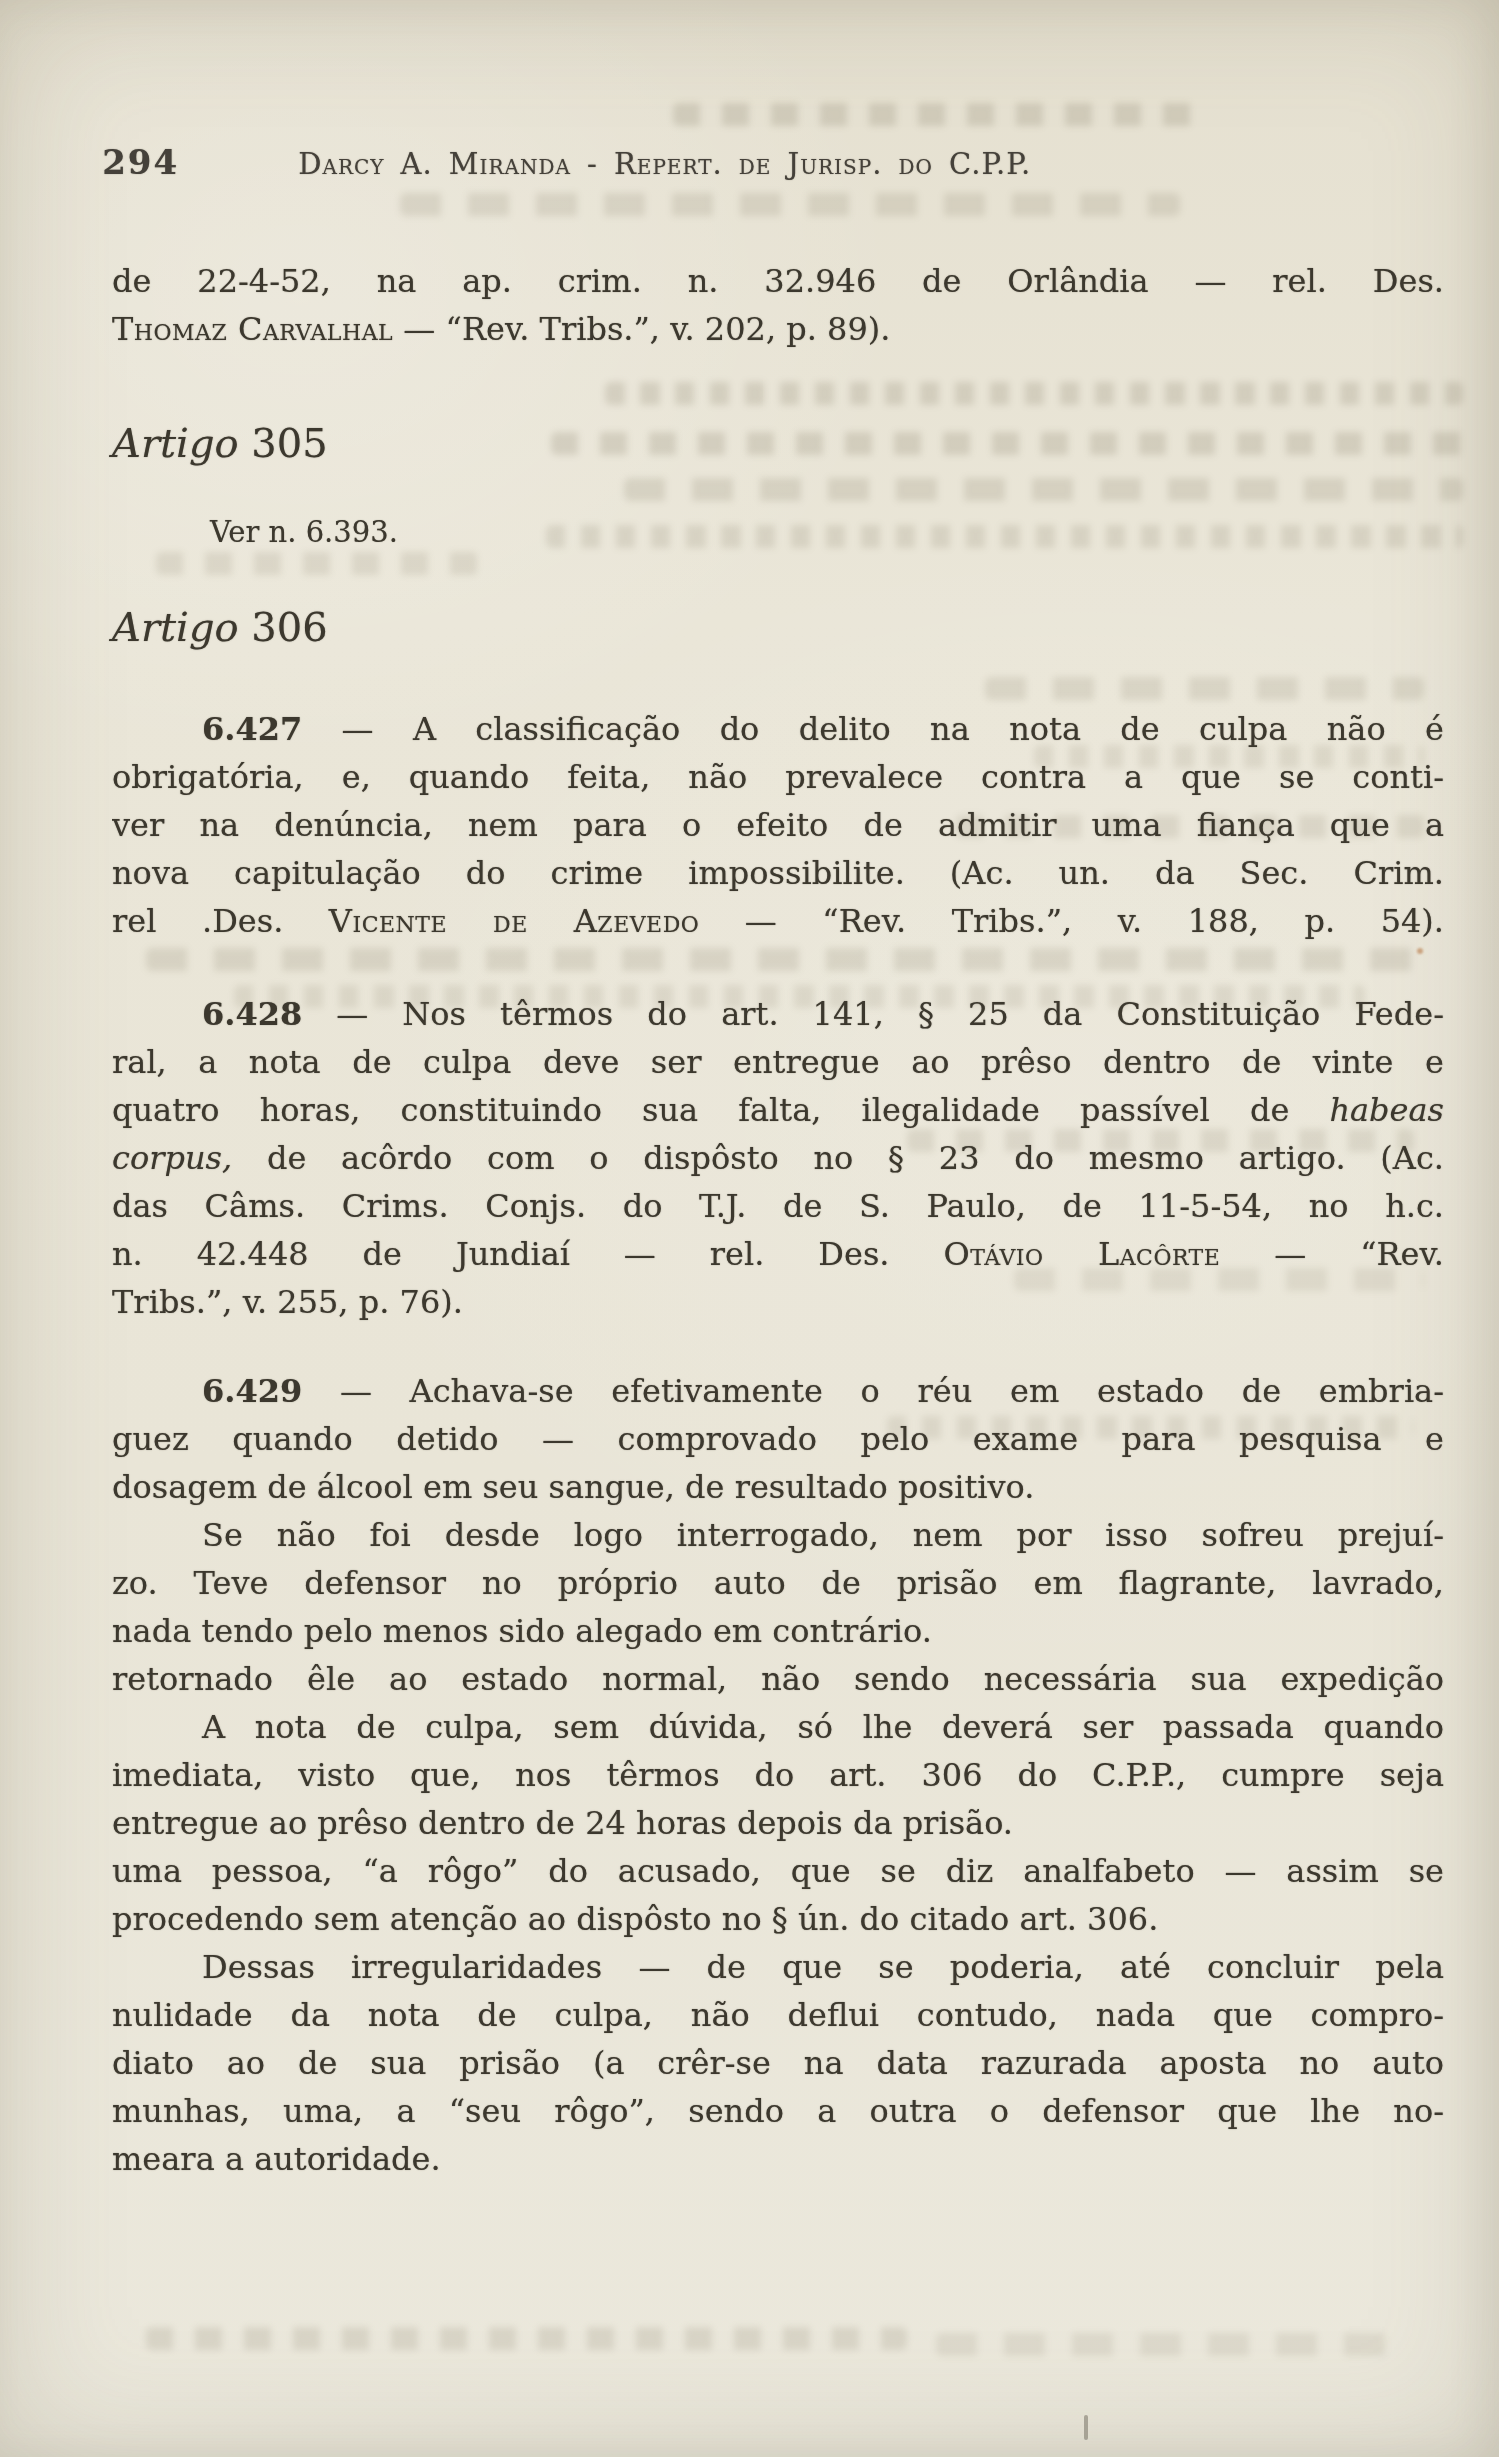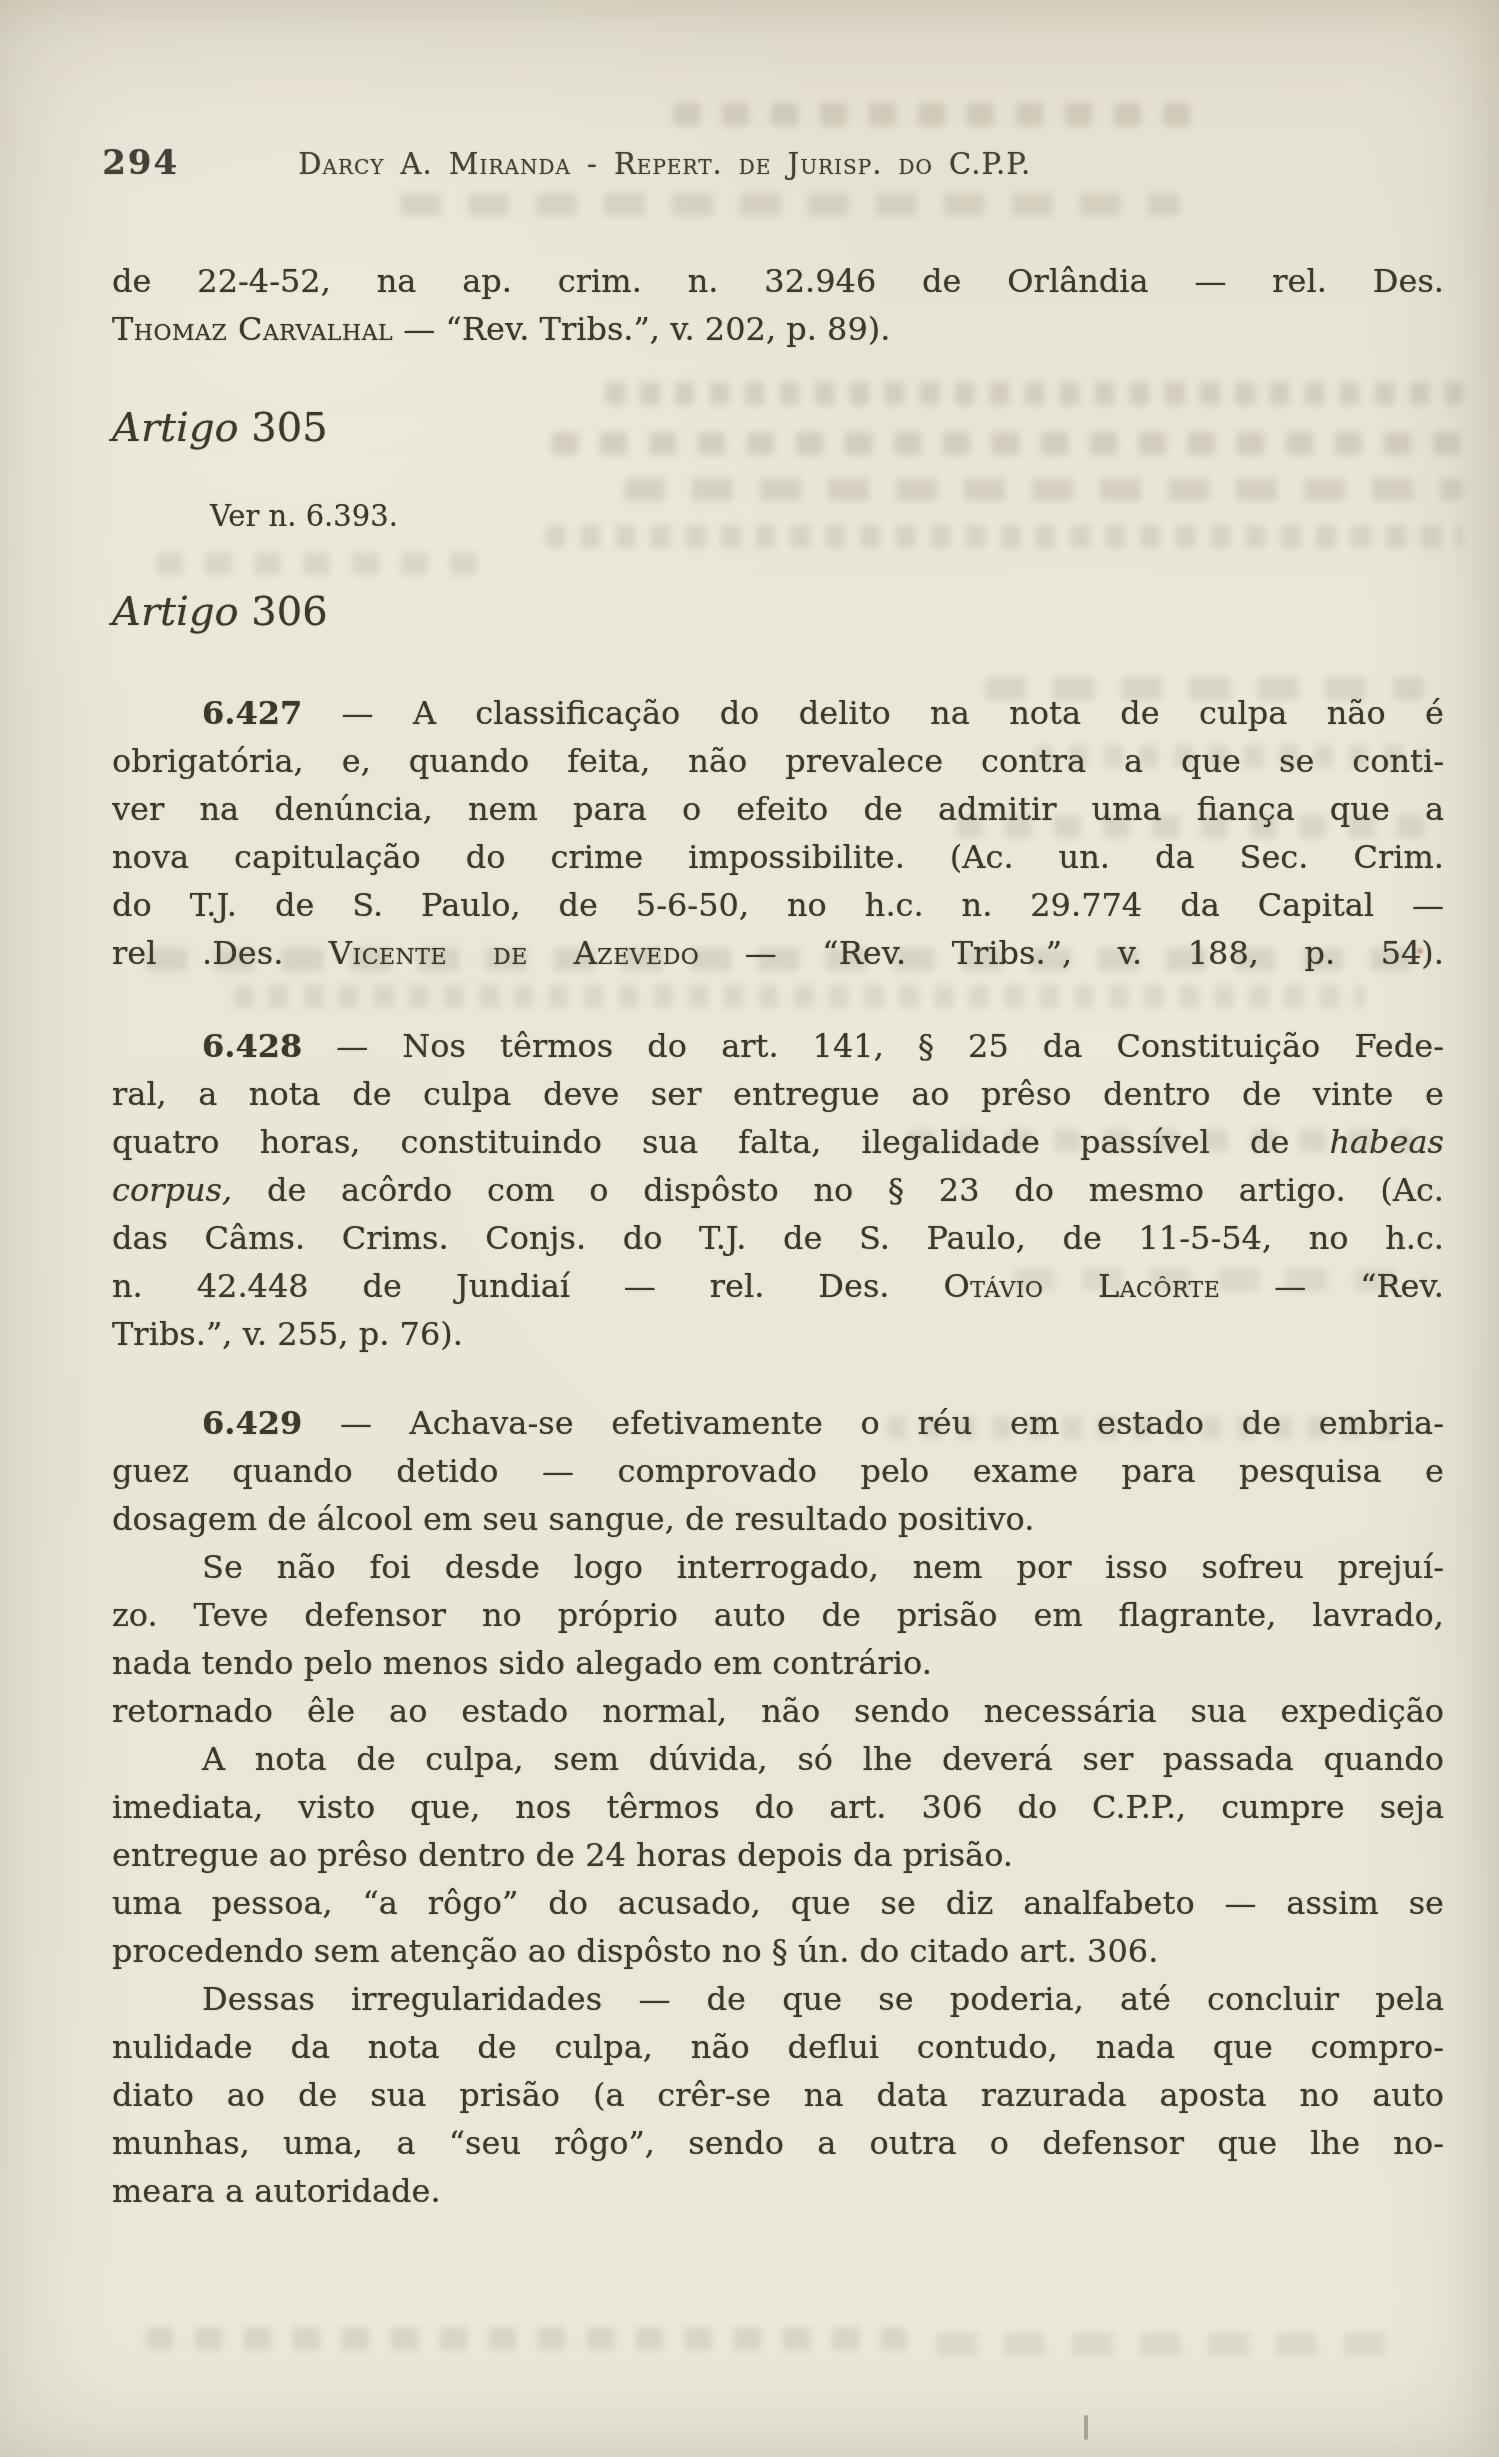--- a/index.html
+++ b/index.html
@@ -75,29 +75,28 @@
   <div class="content">
     <div class="page-header">
       <span class="page-number">294</span>
       <span class="running-title">Darcy A. Miranda - Repert. de Jurisp. do C.P.P.</span>
     </div>
     <div>
         <div class="para" style="margin-top: 72px;">
           <div class="line"><span>de 22-4-52, na ap. crim. n. 32.946 de Orlândia — rel. Des.</span></div>
           <div class="line last"><span class="sc">Thomaz Carvalhal</span><span> — “Rev. Tribs.”, v. 202, p. 89).</span></div>
         </div>
-        <div class="heading" style="margin-top: 50px;"><span class="i">Artigo </span><span>305</span></div>
+        <div class="heading" style="margin-top: 66px;"><span class="i">Artigo </span><span>305</span></div>
         <div class="note" style="margin-top: 45px;"><span>Ver n. 6.393.</span></div>
         <div class="heading" style="margin-top: 51px;"><span class="i">Artigo </span><span>306</span></div>
         <div class="para" style="margin-top: 53px;">
           <div class="line indent"><span class="b">6.427</span><span> — A classificação do delito na nota de culpa não é</span></div>
           <div class="line"><span>obrigatória, e, quando feita, não prevalece contra a que se conti-</span></div>
           <div class="line"><span>ver na denúncia, nem para o efeito de admitir uma fiança que a</span></div>
           <div class="line"><span>nova capitulação do crime impossibilite. (Ac. un. da Sec. Crim.</span></div>
-          <div class="line"><span>do T.J. de S. Paulo, de 5-6-50, no h.c. n. 29.774 da Capital —</span></div>
           <div class="line"><span>rel .Des. </span><span class="sc">Vicente de Azevedo</span><span> — “Rev. Tribs.”, v. 188, p. 54).</span></div>
         </div>
         <div class="para" style="margin-top: 45px;">
           <div class="line indent"><span class="b">6.428</span><span> — Nos têrmos do art. 141, § 25 da Constituição Fede-</span></div>
           <div class="line"><span>ral, a nota de culpa deve ser entregue ao prêso dentro de vinte e</span></div>
           <div class="line"><span>quatro horas, constituindo sua falta, ilegalidade passível de </span><span class="i">habeas</span></div>
           <div class="line"><span class="i">corpus,</span><span> de acôrdo com o dispôsto no § 23 do mesmo artigo. (Ac.</span></div>
           <div class="line"><span>das Câms. Crims. Conjs. do T.J. de S. Paulo, de 11-5-54, no h.c.</span></div>
           <div class="line"><span>n. 42.448 de Jundiaí — rel. Des. </span><span class="sc">Otávio Lacôrte</span><span> — “Rev.</span></div>
           <div class="line last"><span>Tribs.”, v. 255, p. 76).</span></div>

